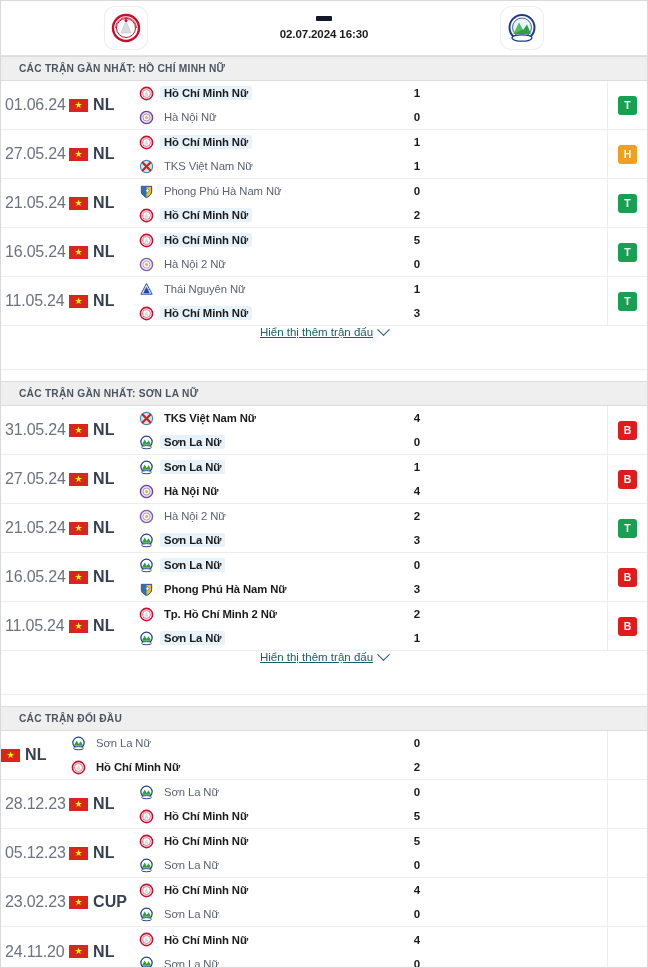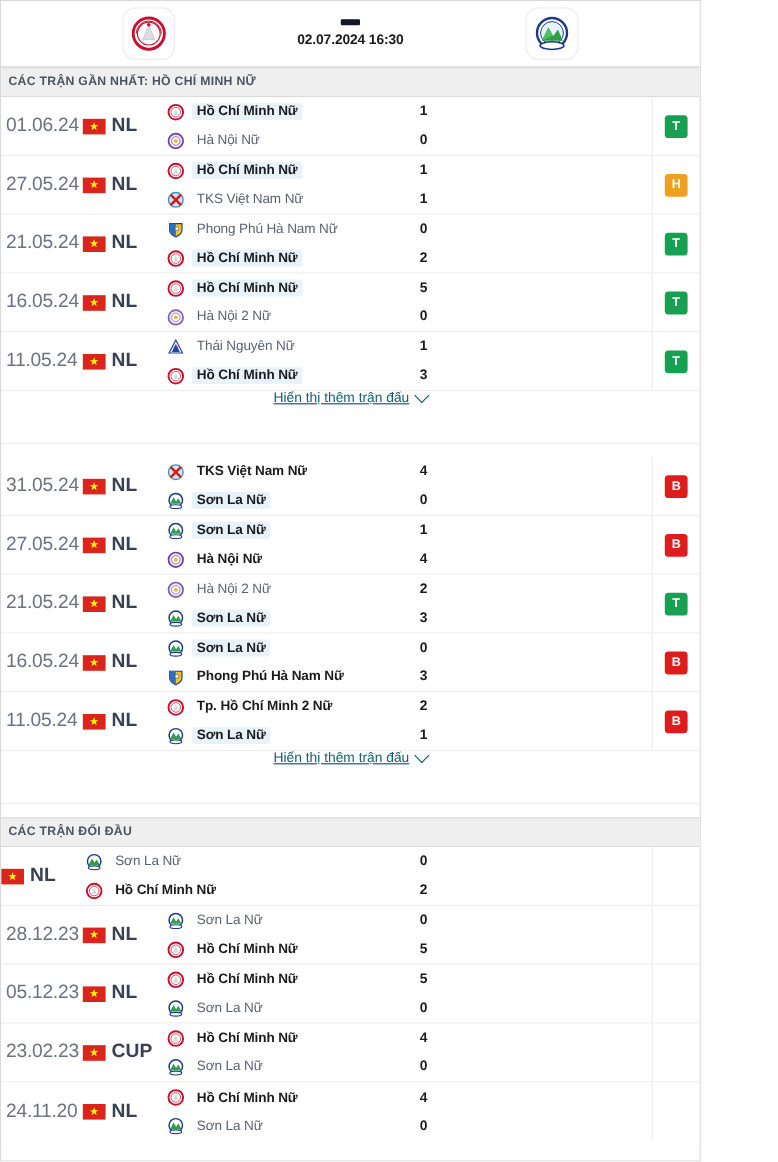--- a/index.html
+++ b/index.html
@@ -6,21 +6,21 @@
 
   html, body {
     width: 648px;
     height: 968px;
     background: #ffffff;
     font-family: "Liberation Sans", sans-serif;
     overflow: hidden;
   }
 
   #app {
-    width: 584px;
+    width: 648px;
     height: 968px;
     position: relative;
     background: #fff;
     border: 1px solid #d9d9d9;
     overflow: hidden;
   }
 
   
   .match-header {
     height: 55px;
@@ -65,21 +65,21 @@
   }
 
   
   .section-header {
     background: #efefef;
     border-top: 1px solid #dcdcdc;
     border-bottom: 1px solid #dcdcdc;
     height: 25px;
     display: flex;
     align-items: center;
-    padding-left: 6px;
+    padding-left: 18px;
     font-size: 10.2px;
     font-weight: bold;
     color: #4a5560;
     letter-spacing: 0.25px;
     text-transform: uppercase;
   }
 
   
   .match-row {
     display: flex;
@@ -483,20 +483,21 @@
           <div class="badge badge-T">T</div>
         </div>
     </div>
       <div class="show-more-wrap">
       <div class="show-more">
         <span class="show-more-text">Hiển thị thêm trận đấu</span>
         <span class="chev"></span>
       </div>
       </div>
       <div class="gap-strip"></div>
+      <div class="section-header">CÁC TRẬN GẦN NHẤT: SƠN LA NỮ</div>
       <div class="match-row">
       <div class="col-date">31.05.24</div>
 
       <div class="col-comp">
         <span class="flag">
           <span class="flag-star">★</span>
         </span>
         <span class="comp-label">NL</span>
       </div>
 

